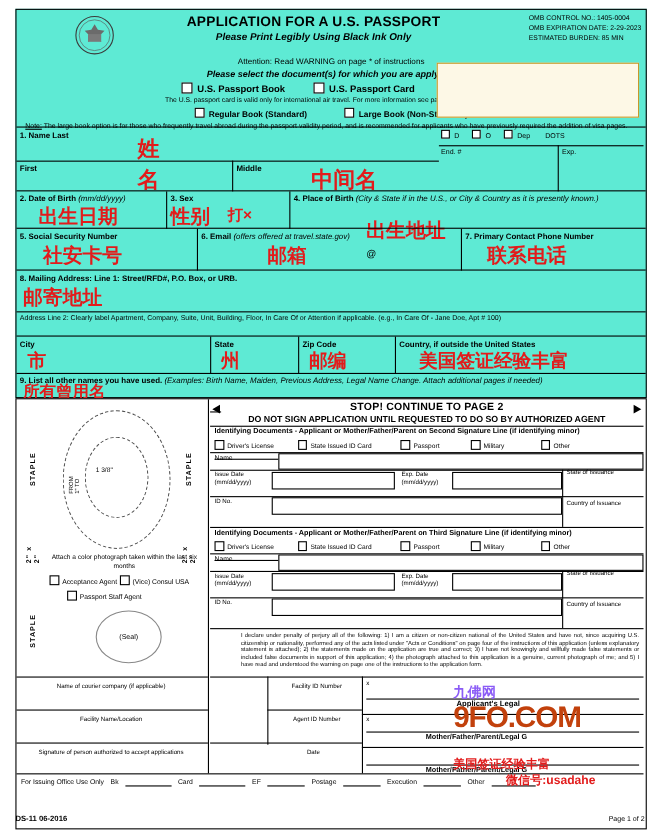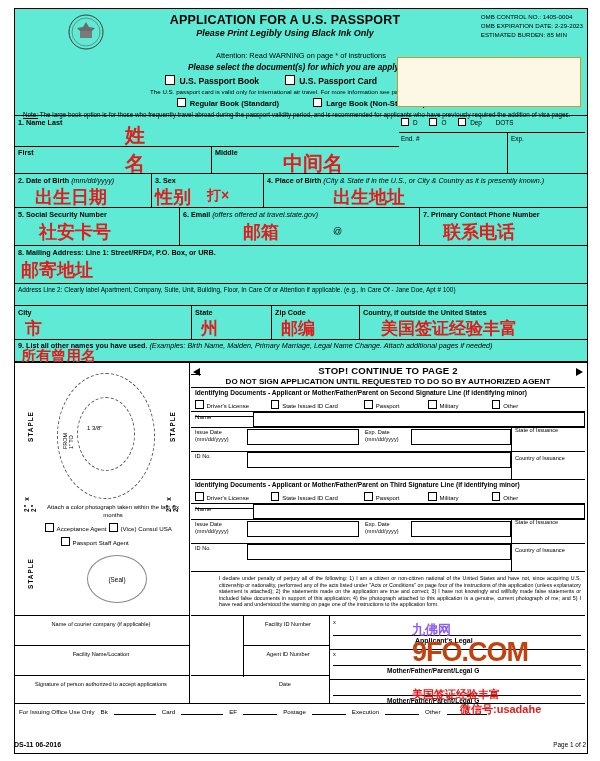--- a/index.html
+++ b/index.html
@@ -150,21 +150,21 @@
         <span>Sex</span>
       </div>
       <div class="cn" style="position:absolute;left:140px;top:11px;font-size:18px;font-family:Liberation Mono, monospace;">性别</div>
       <div class="cn" style="position:absolute;left:192px;top:13px;font-size:14px;">打×</div>
       <div class="vl" style="left:248px;top:0;height:34px;"></div>
       <div style="position:absolute;left:252px;top:2px;" class="lbl">
         <span>4.</span>
         <span>Place of Birth</span>
         <i>(City &amp; State if in the U.S., or City &amp; Country as it is presently known.)</i>
       </div>
-      <div class="cn" style="position:absolute;left:318px;top:11px;font-size:18px;">出生地址</div>
+      <div class="cn" style="position:absolute;left:318px;top:23px;font-size:18px;">出生地址</div>
     </div>
 
     <div class="row" style="top:198px;height:38px;">
       <div style="position:absolute;left:3px;top:2px;" class="lbl">
         <span>5.</span>
         <span>Social Security Number</span>
       </div>
       <div class="cn" style="position:absolute;left:24px;top:12px;font-size:18px;">社安卡号</div>
       <div class="vl" style="left:164px;top:0;height:38px;"></div>
       <div style="position:absolute;left:168px;top:2px;" class="lbl">
@@ -206,21 +206,21 @@
       <div class="cn" style="position:absolute;left:266px;top:11px;font-size:17px;">邮编</div>
       <div class="vl" style="left:344px;top:0;height:34px;"></div>
       <div style="position:absolute;left:348px;top:2px;" class="lbl">Country, if outside the United States</div>
       <div class="cn" style="position:absolute;left:366px;top:11px;font-size:17px;">美国签证经验丰富</div>
     </div>
 
     <div class="row" style="top:330px;height:22px;">
       <div style="position:absolute;left:3px;top:1px;" class="lbl">
         <span>9.</span>
         <span>List all other names you have used.</span>
-        <i>(Examples: Birth Name, Maiden, Primary Marriage, Legal Name Change.  Attach additional  pages if needed)</i>
+        <i>(Examples: Birth Name, Maiden, Previous Address, Legal Name Change.  Attach additional  pages if needed)</i>
       </div>
       <div class="cn" style="position:absolute;left:6px;top:7px;font-size:15px;">所有曾用名</div>
     </div>
   </div>
 
   <div class="botform">
 
     <div class="stopbar">
       <div class="stop1">STOP! CONTINUE TO PAGE 2</div>
       <div class="stop2">DO NOT SIGN APPLICATION UNTIL REQUESTED TO DO SO BY AUTHORIZED AGENT</div>

